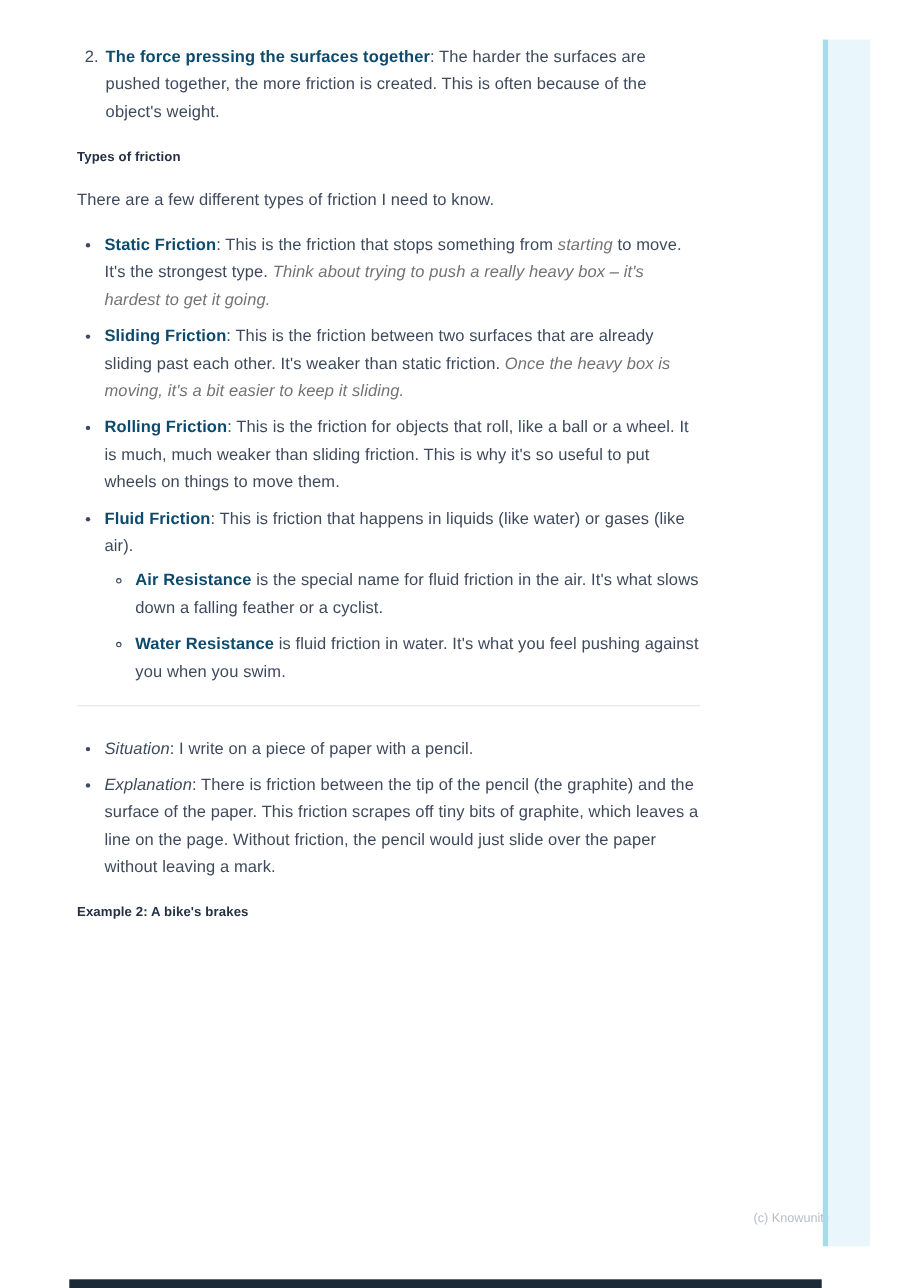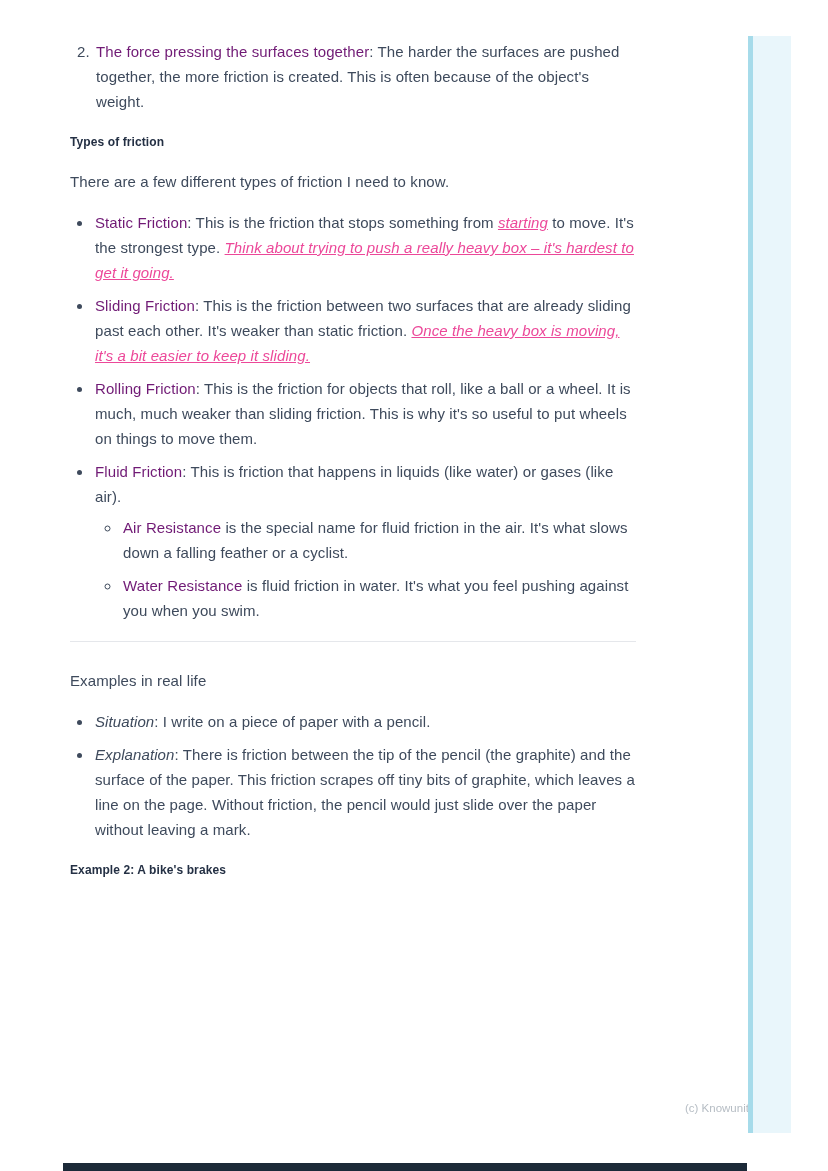--- a/index.html
+++ b/index.html
@@ -37,23 +37,23 @@
   .doc ol, .doc ul.top { margin: 16px 0; }
   .doc ol { padding-left: 24px; }
   .doc ul.top { padding-left: 23px; list-style: disc; }
   .doc li { margin-bottom: 8px; padding-left: 2px; }
 
   .doc ul.sub { margin: 2px 0 0; padding-left: 26px; }
   .doc ol ul.sub { list-style: disc; }
   .doc ul ul.sub { list-style: circle; }
   .doc ul.sub li { margin-top: 6px; margin-bottom: 8px; }
 
-  .doc .b { font-weight: 400; color: #701a75; }
+  .doc .b { font-weight: 700; color: #0c4a6e; }
   .doc .i { font-style: italic; }
-  .doc .teal { color: #ec4899; text-decoration: underline; }
+  .doc .teal { color: #737373; }
 
   .doc hr {
     border: none;
     border-top: 1px solid #e5e7eb;
     margin: 18px 0 26px;
   }
 
   
   .accent-bar {
     position: absolute;
@@ -101,21 +101,20 @@
     <ul class="top">
       <li><span class="b">Static Friction</span><span>: This is the friction that stops something from </span><span class="i teal">starting</span><span> to move. It's the strongest type. </span><span class="i teal">Think about trying to push a really heavy box – it's hardest to get it going.</span></li>
       <li><span class="b">Sliding Friction</span><span>: This is the friction between two surfaces that are already sliding past each other. It's weaker than static friction. </span><span class="i teal">Once the heavy box is moving, it's a bit easier to keep it sliding.</span></li>
       <li><span class="b">Rolling Friction</span><span>: This is the friction for objects that roll, like a ball or a wheel. It is much, much weaker than sliding friction. This is why it's so useful to put wheels on things to move them.</span></li>
       <li><span class="b">Fluid Friction</span><span>: This is friction that happens in liquids (like water) or gases (like air).</span><ul class="sub">
           <li><span class="b">Air Resistance</span><span> is the special name for fluid friction in the air. It's what slows down a falling feather or a cyclist.</span></li>
           <li><span class="b">Water Resistance</span><span> is fluid friction in water. It's what you feel pushing against you when you swim.</span></li>
         </ul></li>
     </ul>
     <hr>
-    <p><span>Examples in real life</span></p>
     <ul class="top">
       <li><span class="i">Situation</span><span>: I write on a piece of paper with a pencil.</span></li>
       <li><span class="i">Explanation</span><span>: There is friction between the tip of the pencil (the graphite) and the surface of the paper. This friction scrapes off tiny bits of graphite, which leaves a line on the page. Without friction, the pencil would just slide over the paper without leaving a mark.</span></li>
     </ul>
     <h3><span>Example 2: A bike's brakes</span></h3>
   </div>
 
 <div class="accent-bar">
   <div class="strip" style="background: rgb(166, 219, 234);"></div>
   <div class="fill" style="background: rgb(233, 246, 251);"></div>

